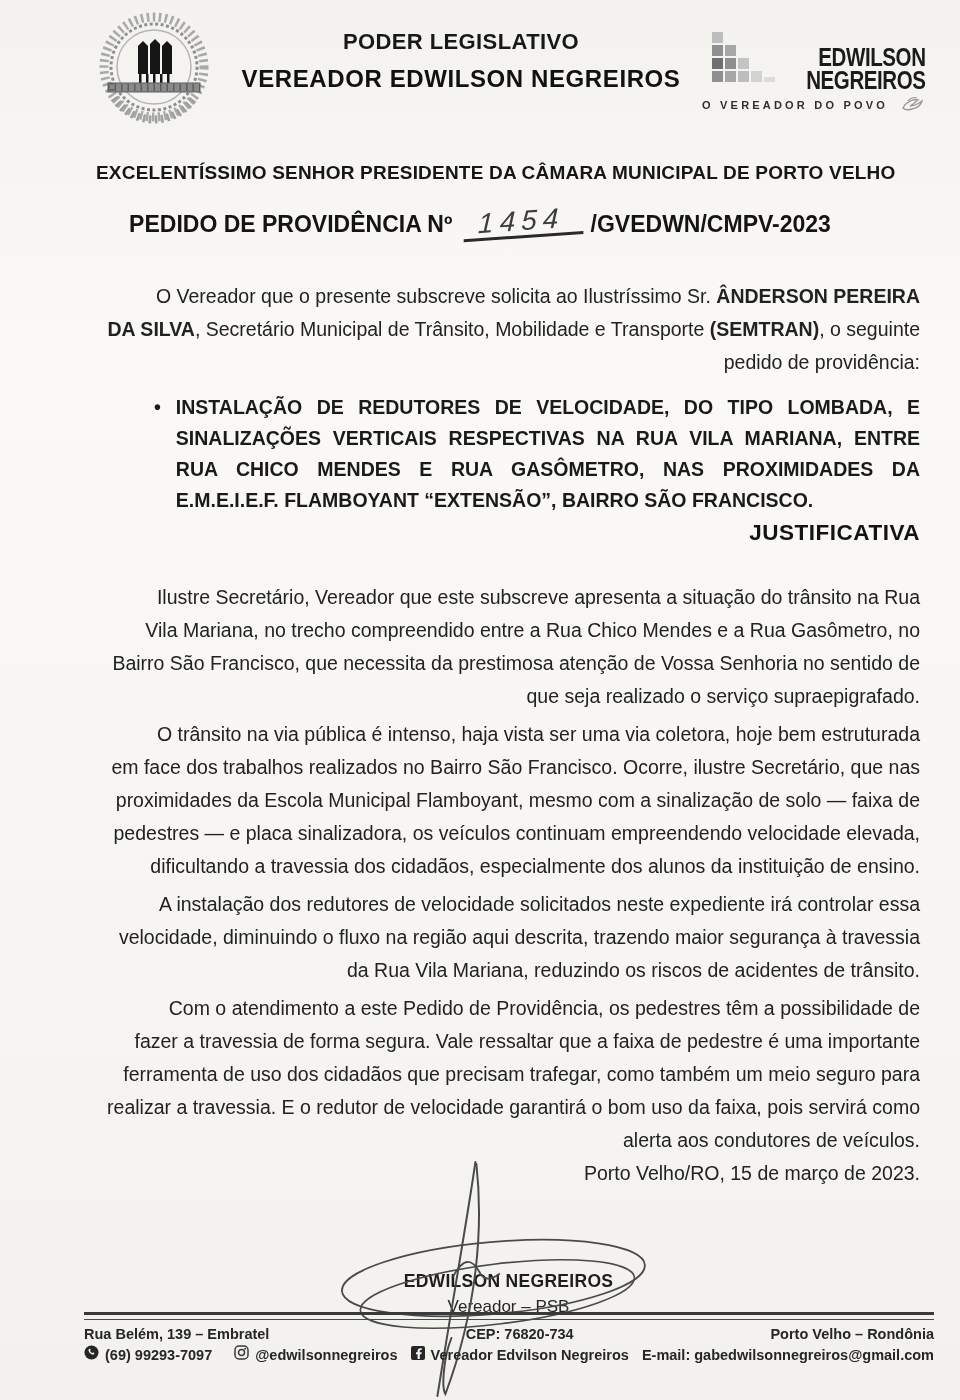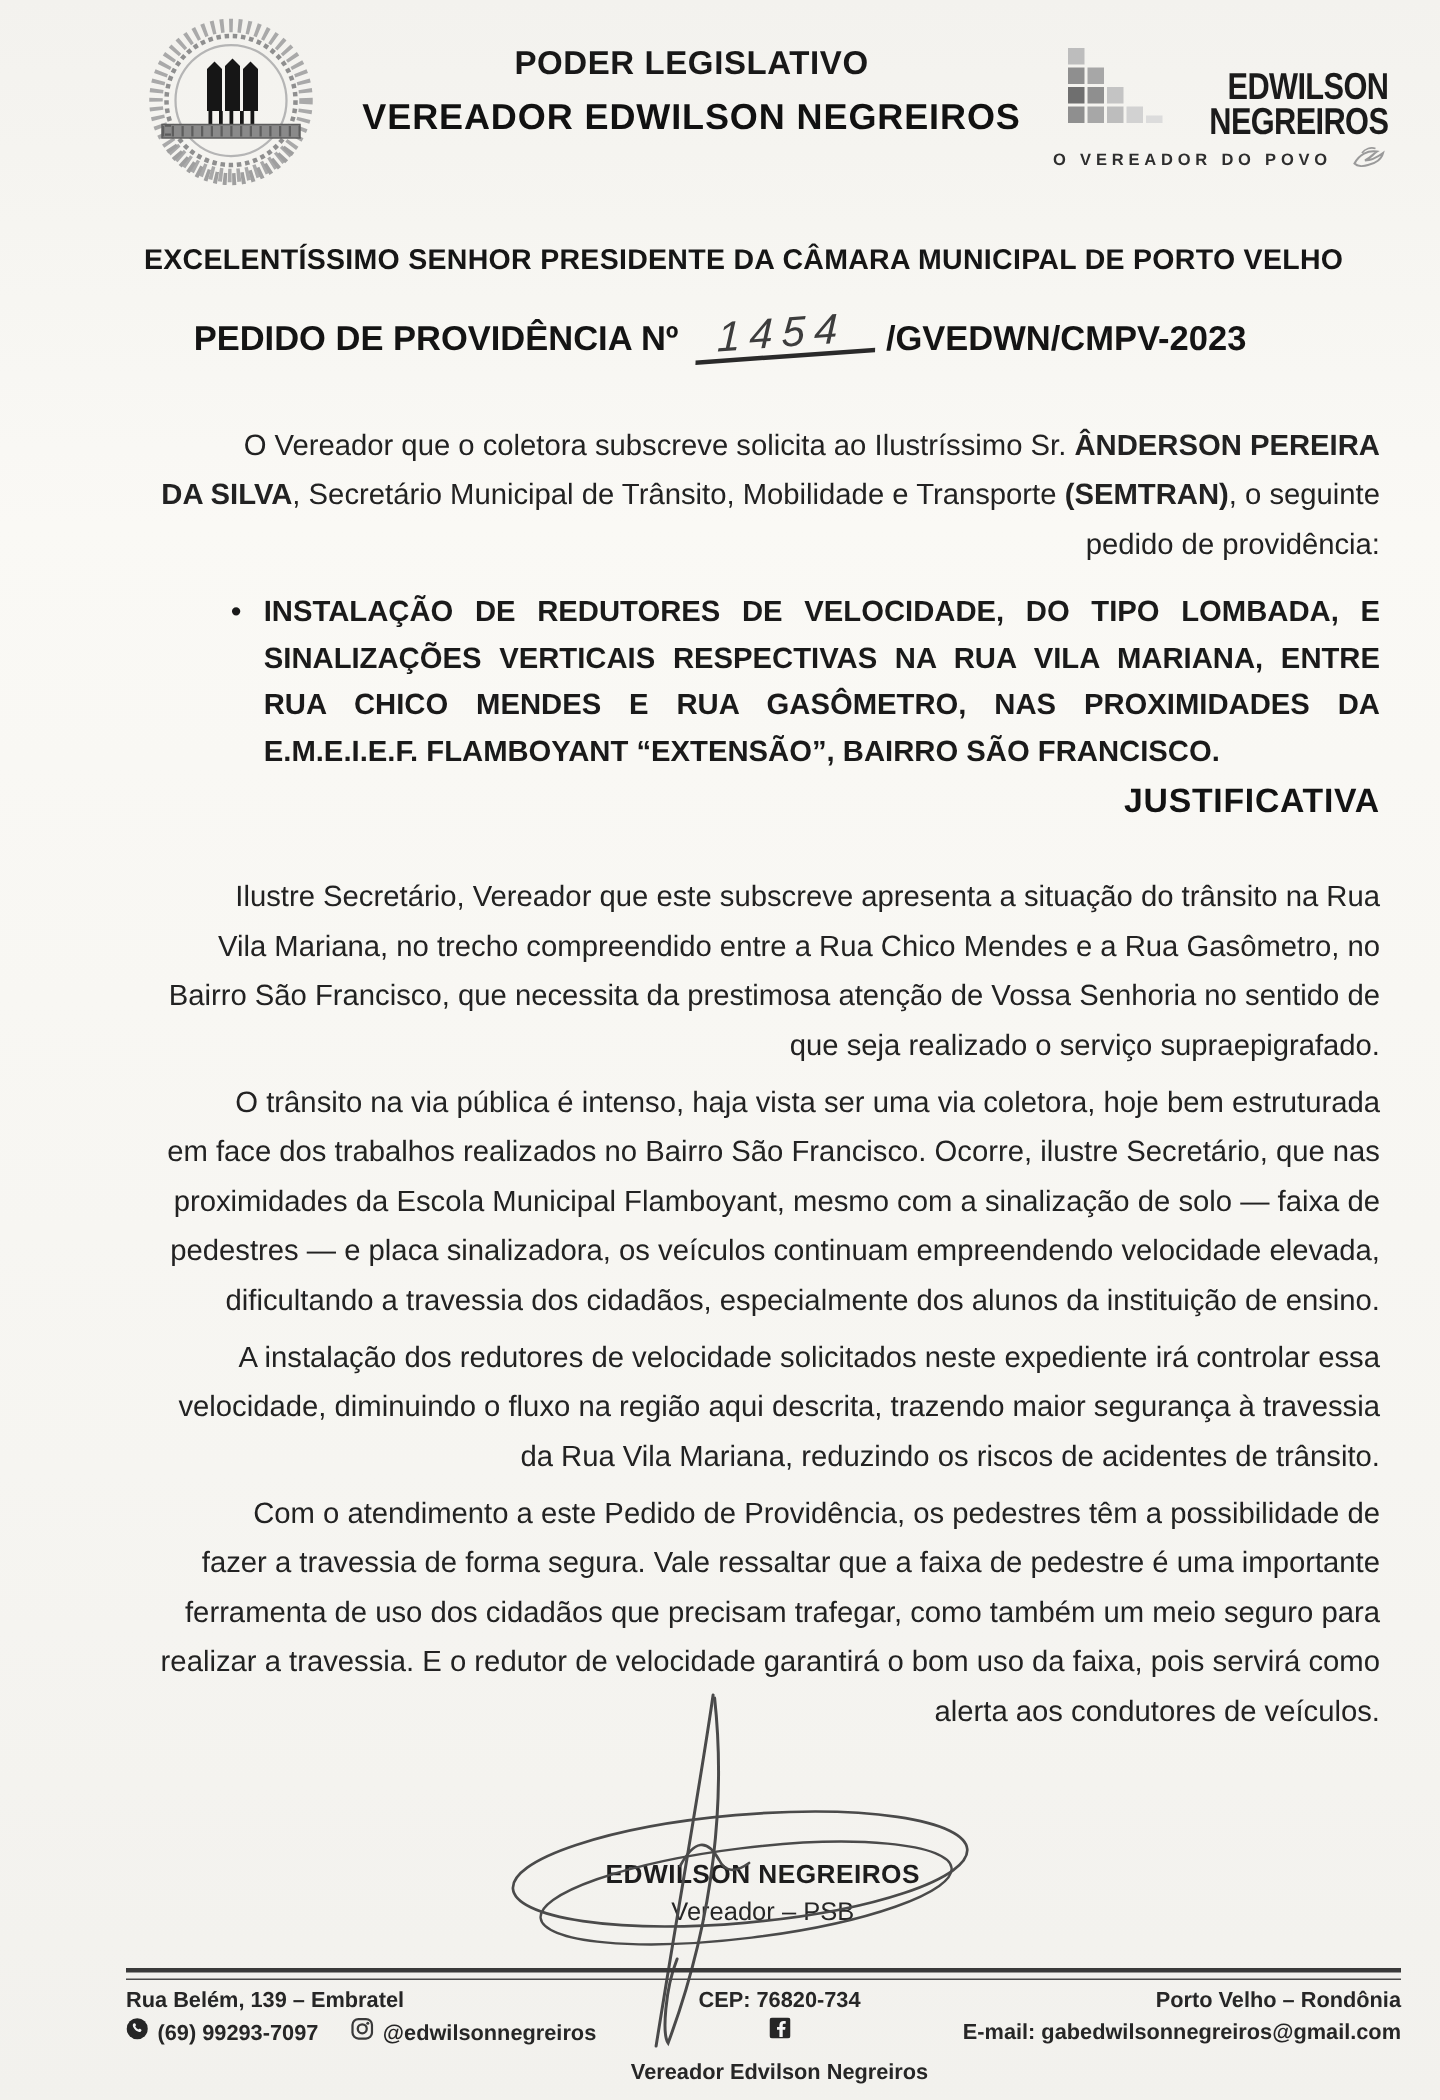--- a/index.html
+++ b/index.html
@@ -51,21 +51,21 @@
   
   .doc-footer{position:absolute;left:84px;right:26px;top:1312px;}
   .footer-rule{height:4px;border-top:3px solid #3a3a3a;border-bottom:1px solid #4a4a4a;}
   .footer-cols{display:flex;justify-content:space-between;margin-top:4px;
     font-size:14.5px;font-weight:bold;color:#262626;line-height:21px;}
   .fcol{white-space:nowrap;}
   .fcol.center{text-align:center;}
   .fcol.right{text-align:right;}
   .ficon-row{display:flex;align-items:center;gap:6px;}
   .ficon-row .gap{width:10px;}
-  .fcol.center .ficon-row{justify-content:flex-end;flex-direction:column;}
+  .fcol.center .ficon-row{justify-content:flex-end;}
 </style>
 </head>
 <body>
 
 <div class="page">
 
   <header class="doc-header">
 
     <div class="seal">
       <svg width="128" height="118" viewBox="0 0 128 118">
@@ -137,34 +137,35 @@
   <div class="addressee">EXCELENTÍSSIMO SENHOR PRESIDENTE DA CÂMARA MUNICIPAL DE PORTO VELHO</div>
 
   <div class="doc-title">
     <span>PEDIDO DE PROVIDÊNCIA Nº</span>
     <span class="hand-number">1454</span>
     <span>/GVEDWN/CMPV-2023</span>
   </div>
 
   <div class="content">
 
-    <p class="p-indent"><span>O Vereador que o coletora subscreve solicita ao Ilustríssimo Sr. </span><b>ÂNDERSON PEREIRA DA SILVA</b><span>, Secretário Municipal de Trânsito, Mobilidade e Transporte </span><b>(SEMTRAN)</b><span>, o seguinte pedido de providência:</span></p>
+    <p class="p-indent"><span>O Vereador que o presente subscreve solicita ao Ilustríssimo Sr. </span><b>ÂNDERSON PEREIRA DA SILVA</b><span>, Secretário Municipal de Trânsito, Mobilidade e Transporte </span><b>(SEMTRAN)</b><span>, o seguinte pedido de providência:</span></p>
 
     <div class="request-item">
       <span class="bullet-dot">•</span>
       <span class="request-text">INSTALAÇÃO DE REDUTORES DE VELOCIDADE, DO TIPO LOMBADA, E SINALIZAÇÕES VERTICAIS RESPECTIVAS NA RUA VILA MARIANA, ENTRE RUA CHICO MENDES E RUA GASÔMETRO, NAS PROXIMIDADES DA E.M.E.I.E.F. FLAMBOYANT “EXTENSÃO”, BAIRRO SÃO FRANCISCO.</span>
     </div>
 
     <p class="section-heading">JUSTIFICATIVA</p>
 
     <p class="p-indent first-par">Ilustre Secretário, Vereador que este subscreve apresenta a situação do trânsito na Rua Vila Mariana, no trecho compreendido entre a Rua Chico Mendes e a Rua Gasômetro, no Bairro São Francisco, que necessita da prestimosa atenção de Vossa Senhoria no sentido de que seja realizado o serviço supraepigrafado.</p>
     <p class="p-indent p-gap">O trânsito na via pública é intenso, haja vista ser uma via coletora, hoje bem estruturada em face dos trabalhos realizados no Bairro São Francisco. Ocorre, ilustre Secretário, que nas proximidades da Escola Municipal Flamboyant, mesmo com a sinalização de solo — faixa de pedestres — e placa sinalizadora, os veículos continuam empreendendo velocidade elevada, dificultando a travessia dos cidadãos, especialmente dos alunos da instituição de ensino.</p>
     <p class="p-indent p-gap">A instalação dos redutores de velocidade solicitados neste expediente irá controlar essa velocidade, diminuindo o fluxo na região aqui descrita, trazendo maior segurança à travessia da Rua Vila Mariana, reduzindo os riscos de acidentes de trânsito.</p>
     <p class="p-indent p-gap">Com o atendimento a este Pedido de Providência, os pedestres têm a possibilidade de fazer a travessia de forma segura. Vale ressaltar que a faixa de pedestre é uma importante ferramenta de uso dos cidadãos que precisam trafegar, como também um meio seguro para realizar a travessia. E o redutor de velocidade garantirá o bom uso da faixa, pois servirá como alerta aos condutores de veículos.</p>
 
+    <p class="dateline">Porto Velho/RO, 15 de março de 2023.</p>
 
     <div class="sig-wrap">
       <svg class="sig-svg" viewBox="0 0 340 245" fill="none" stroke="#4a4a4a" stroke-width="2" stroke-linecap="round">
         <path d="M150,4 C142,60 126,150 112,238"></path>
         <path d="M151,6 C158,70 152,150 120,236 C116,230 118,200 126,180"></path>
         <ellipse cx="168" cy="120" rx="152" ry="36" transform="rotate(-5 168 120)" stroke-width="1.8"></ellipse>
         <ellipse cx="172" cy="136" rx="138" ry="30" transform="rotate(-7 172 136)" stroke-width="1.6"></ellipse>
         <path d="M128,118 q14,-26 26,-4 q6,12 20,2" stroke-width="1.8"></path>
       </svg>
       <div class="sig-name">EDWILSON NEGREIROS</div>

